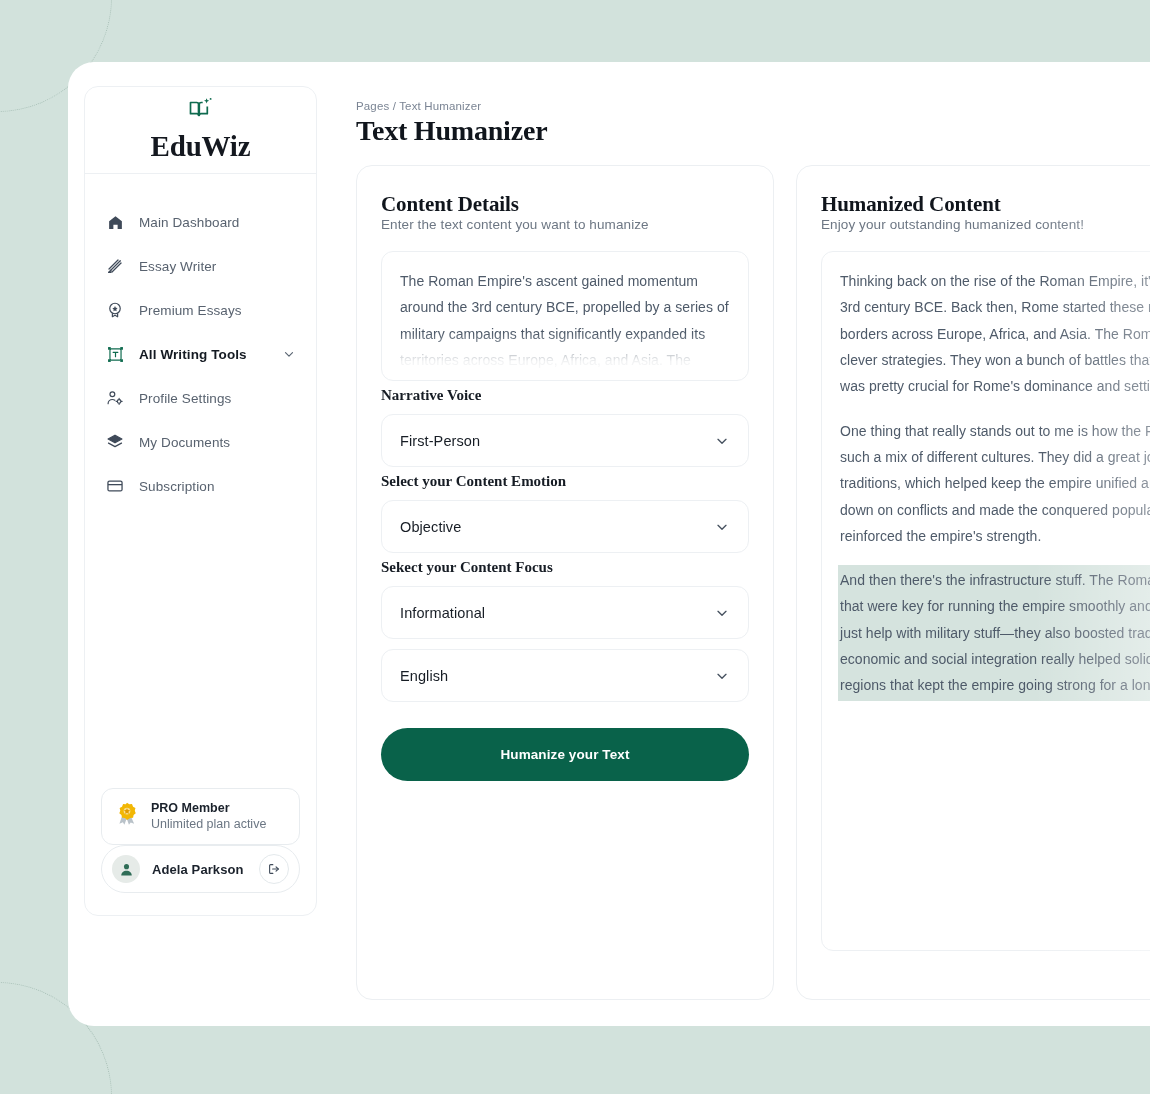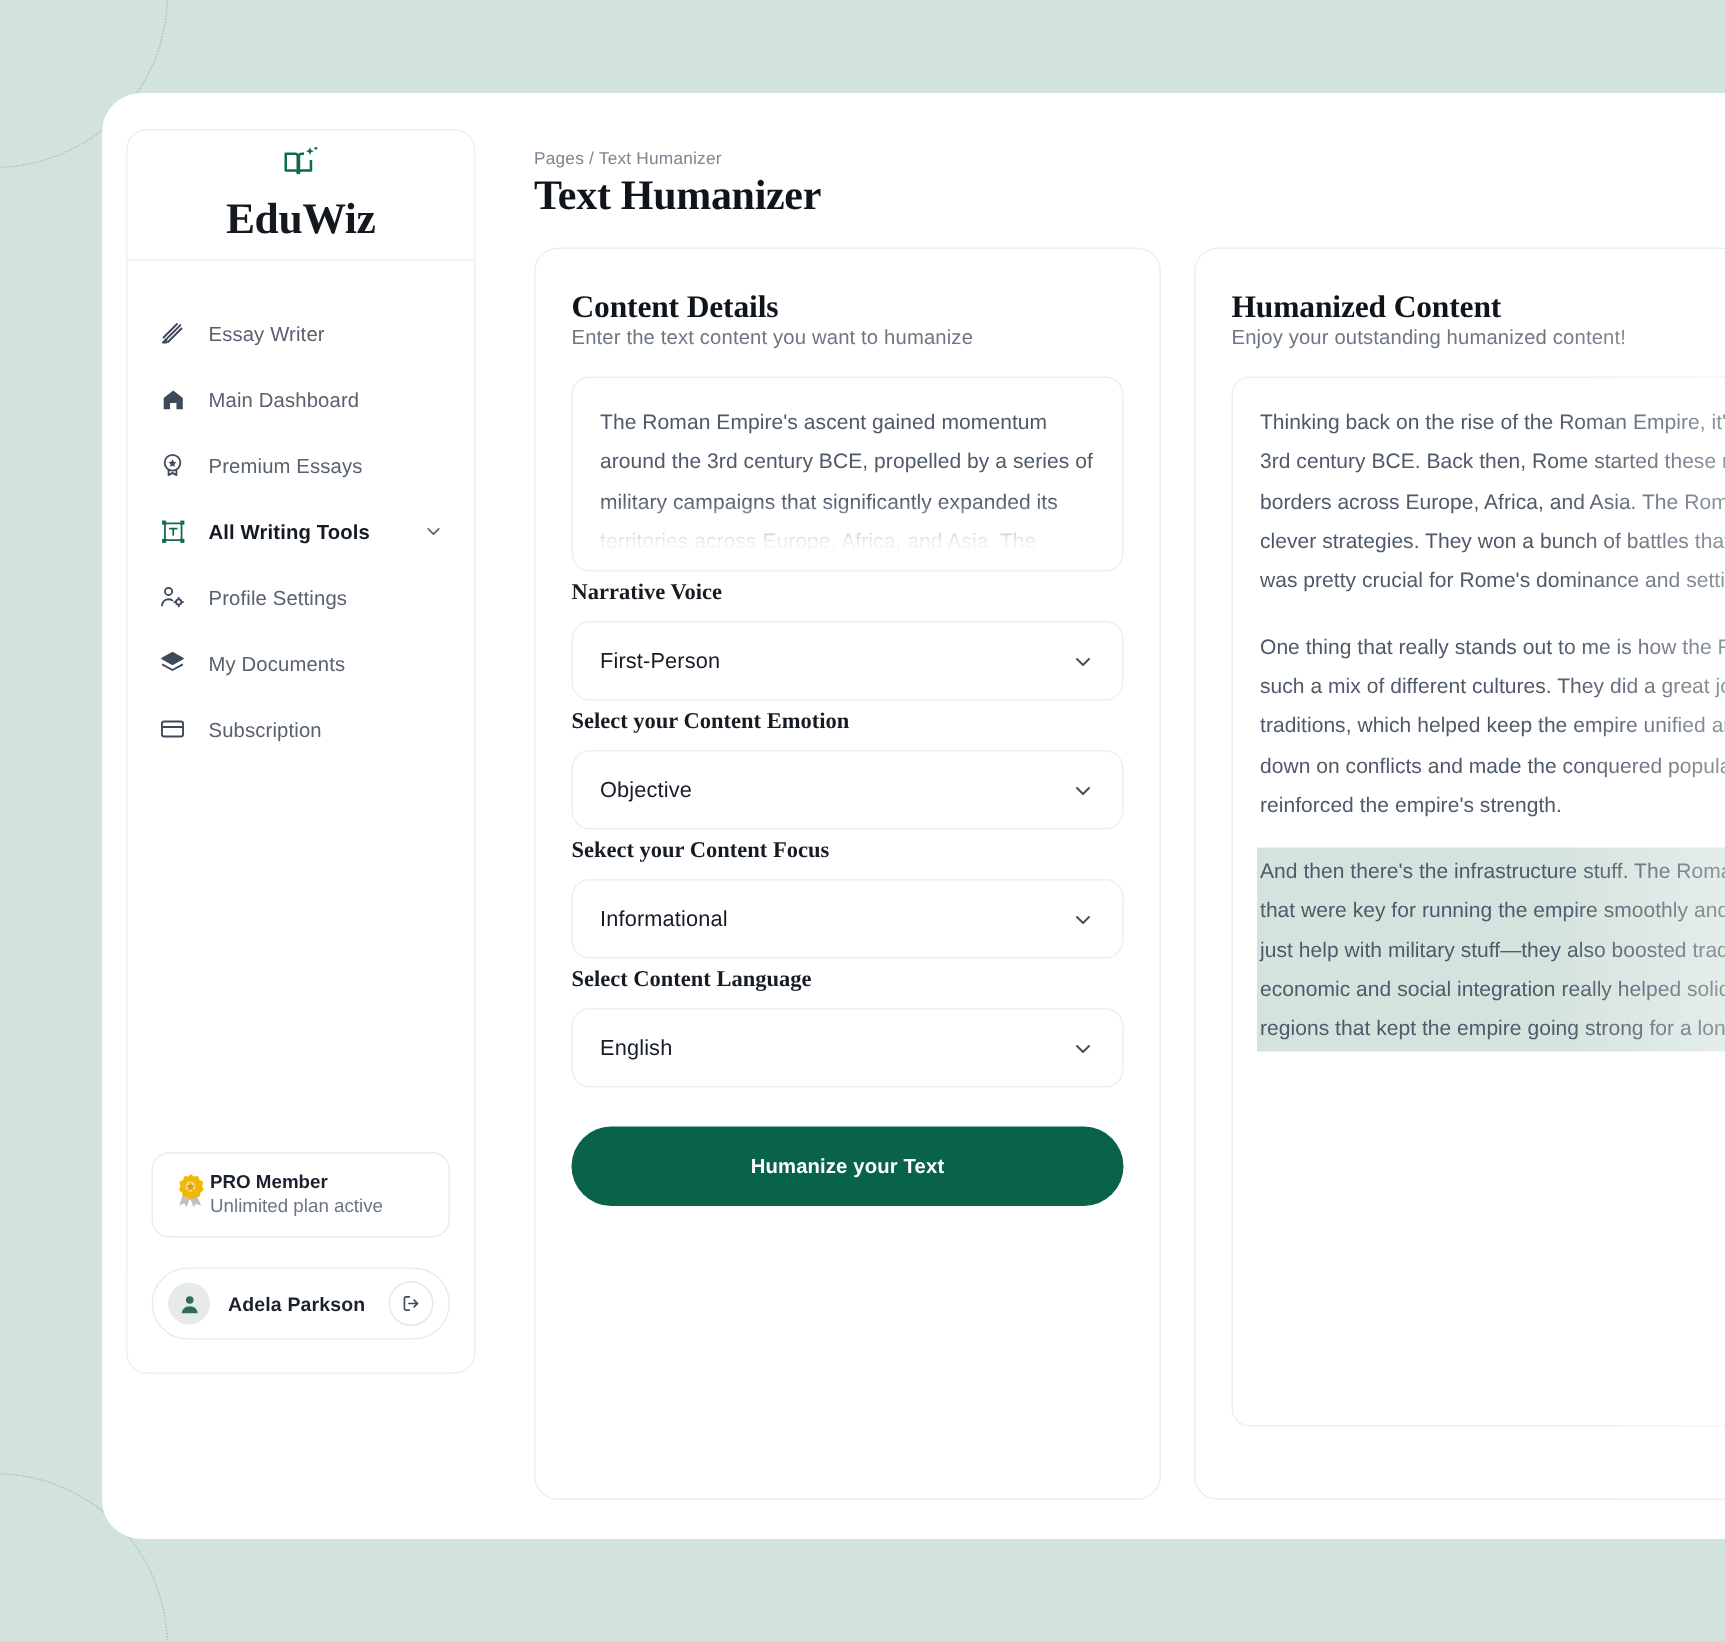--- a/index.html
+++ b/index.html
@@ -122,21 +122,21 @@
   .sidebar-bottom {
     padding: 0 16px 22px 16px;
   }
 
   .pro-card {
     border: 1px solid #e8ecef;
     border-radius: 12px;
     padding: 11px 12px;
     display: flex;
     align-items: center;
-    margin-bottom: 20px;
+    gap: 11px;
   }
   .pro-text-title {
     font-size: 12.5px;
     font-weight: 700;
     color: #1b222c;
     line-height: 1.3;
   }
   .pro-text-sub {
     font-size: 12.5px;
     color: #6b7683;
@@ -360,37 +360,37 @@
             <circle cx="22.6" cy="1.9" r=".95" fill="#0f6b4f"></circle>
           </svg>
         </span>
         <span class="brand-name">EduWiz</span>
       </div>
 
       <nav class="nav">
 
         <div class="nav-item">
           <span class="nav-icon">
+            <svg width="17" height="17" viewBox="0 0 24 24" fill="currentColor">
+                <path d="M12 3.2 3 10.3V21h6v-6h6v6h6V10.3L12 3.2z"></path>
+              </svg>
+          </span>
+          <span class="nav-label">Main Dashboard</span>
+        </div>
+
+        <div class="nav-item">
+          <span class="nav-icon">
             <svg width="18" height="18" viewBox="0 0 24 24" fill="none" stroke="currentColor" stroke-width="1.7" stroke-linecap="round" stroke-linejoin="round">
               <path d="M4 20 19 5"></path>
                 <path d="M8 20 20 8"></path>
                 <path d="M4 16 16 4"></path>
                 <path d="M3.5 20.5h3v-3"></path>
             </svg>
           </span>
           <span class="nav-label">Essay Writer</span>
-        </div>
-
-        <div class="nav-item">
-          <span class="nav-icon">
-            <svg width="17" height="17" viewBox="0 0 24 24" fill="currentColor">
-                <path d="M12 3.2 3 10.3V21h6v-6h6v6h6V10.3L12 3.2z"></path>
-              </svg>
-          </span>
-          <span class="nav-label">Main Dashboard</span>
         </div>
 
         <div class="nav-item">
           <span class="nav-icon">
             <svg width="18" height="18" viewBox="0 0 24 24" fill="none" stroke="currentColor" stroke-width="1.6" stroke-linejoin="round">
               <circle cx="12" cy="10" r="7"></circle>
               <path d="M12 6.8l1.1 2.3 2.4.35-1.75 1.7.4 2.4L12 12.6l-2.15 1.0.4-2.4-1.75-1.7 2.4-.35L12 6.8z" fill="currentColor" stroke="none"></path>
               <path d="M8.5 16.2V21l3.5-2 3.5 2v-4.8"></path>
             </svg>
           </span>
@@ -537,21 +537,20 @@
               <span class="select-value">Informational</span>
               <span class="select-chevron">
                 <svg width="16" height="16" viewBox="0 0 24 24" fill="none" stroke="currentColor" stroke-width="2" stroke-linecap="round" stroke-linejoin="round">
                     <path d="M6 9.5l6 6 6-6"></path>
                   </svg>
               </span>
             </div>
           </div>
 
           <div class="field">
-            <div class="field-label">Select Content Language</div>
             <div class="select">
               <span class="select-value">English</span>
               <span class="select-chevron">
                 <svg width="16" height="16" viewBox="0 0 24 24" fill="none" stroke="currentColor" stroke-width="2" stroke-linecap="round" stroke-linejoin="round">
                     <path d="M6 9.5l6 6 6-6"></path>
                   </svg>
               </span>
             </div>
           </div>
 

